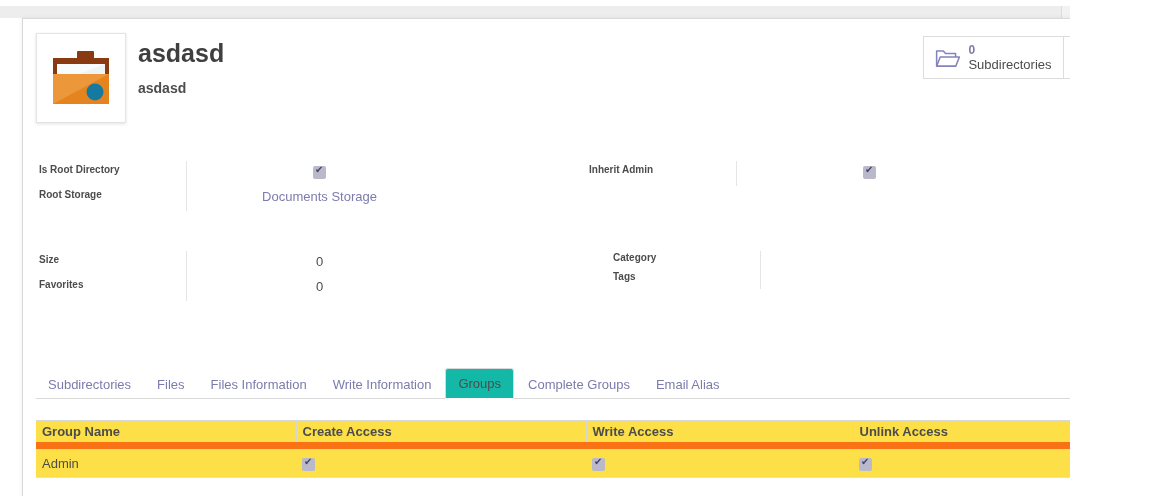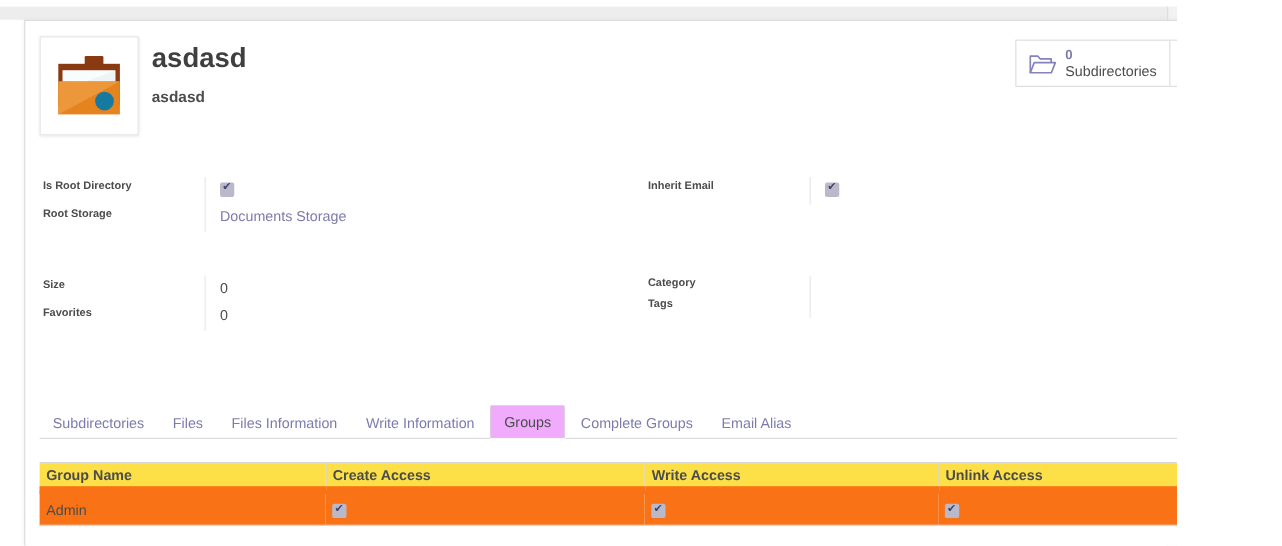--- a/index.html
+++ b/index.html
@@ -25,49 +25,49 @@
            border:1px solid #dcdcdc; background:#fff; }
   .stat-btn { display:flex; align-items:center; gap:7px; padding:0 11px; cursor:pointer; }
   .stat-btn + .stat-btn { border-left:1px solid #dcdcdc; }
   .stat-text { display:flex; flex-direction:column; line-height:1.18; }
   .stat-value { color:#7c7bad; font-weight:bold; font-size:12px; }
   .stat-label { color:#4c4c4c; font-size:13px; }
 
   
   .fgroup { position:absolute; }
   .frow { display:flex; align-items:flex-start; min-height:25px; }
-  .fgroup.compact .frow { min-height:19px; }
+  .fgroup.compact .frow { min-height:19px;margin-left:24px; }
   .flabel { width:147px; font-size:10px; font-weight:bold; color:#4c4c4c; padding-top:3px; }
   .fvalue { flex:1; border-left:1px solid #e5e5e5; padding:3px 0 0 13px; font-size:13px;
-            color:#4c4c4c; align-self:stretch; }
+            color:#4c4c4c; align-self:stretch;text-align:center; }
   .fgroup.compact .flabel, .fgroup.compact .fvalue { padding-top:1px; }
   .link { color:#7c7bad; cursor:pointer; text-decoration:none; }
   .fav-link { color:#8a88c0; cursor:pointer; }
   .star { color:#c6c5d8; font-size:15px; margin-right:4px; }
 
   .cb { display:inline-block; width:13px; height:13px; background:#b9b9ca; border-radius:2px;
         position:relative; vertical-align:middle; cursor:default; }
   .cb::after { content:"✔"; position:absolute; left:2px; top:-2px; font-size:10px; color:#42426a; }
 
   
   .tabbar { position:absolute; left:13px; right:13px; top:349px; height:31px;
             border-bottom:1px solid #d9d9d9; display:flex; align-items:flex-end; }
   .tab { font-size:13px; color:#7c7bad; padding:7px 12px; margin-right:2px; cursor:pointer;
          position:relative; bottom:-1px; white-space:nowrap; }
-  .tab.active { background:#f0abfc; border:1px solid #d9d9d9; border-bottom:1px solid #fff;
+  .tab.active { background:#14b8a6; border:1px solid #d9d9d9; border-bottom:1px solid #fff;
                 border-radius:3px 3px 0 0; color:#4c4c4c; }
 
   
   .list { position:absolute; left:13px; top:401px; width:1095px; border-collapse:collapse;
           font-size:13px; table-layout:fixed; }
   .list th { background:#fde047; color:#4c4c4c; text-align:left; font-weight:bold;
              height:25px; padding:2px 6px; border-top:1px solid #d6d6d6; border-bottom:7px solid #f97316; }
   .list th + th { border-left:1px solid #d5d5d5; }
   .list td { height:32px; padding:2px 6px; border-bottom:1px solid #e0e0e0; color:#4c4c4c;
-             background:#f97316; }
+             background:#fde047; }
 </style>
 </head>
 <body>
 
 <div class="stage">
   <div class="top-band"></div>
   <div class="scroll-track"></div>
 
   <div class="card">
 
@@ -119,21 +119,21 @@
       <div class="frow">
         <span class="flabel">Root Storage</span>
         <span class="fvalue">
           <a class="link">Documents Storage</a>
         </span>
       </div>
     </div>
 
     <div class="fgroup" style="left:566px; top:142px; width:400px;">
       <div class="frow">
-        <span class="flabel">Inherit Email</span>
+        <span class="flabel">Inherit Admin</span>
         <span class="fvalue">
           <span class="cb"></span>
         </span>
       </div>
     </div>
 
     <div class="fgroup" style="left:16px; top:232px; width:400px;">
       <div class="frow">
         <span class="flabel">Size</span>
         <span class="fvalue">0</span>

